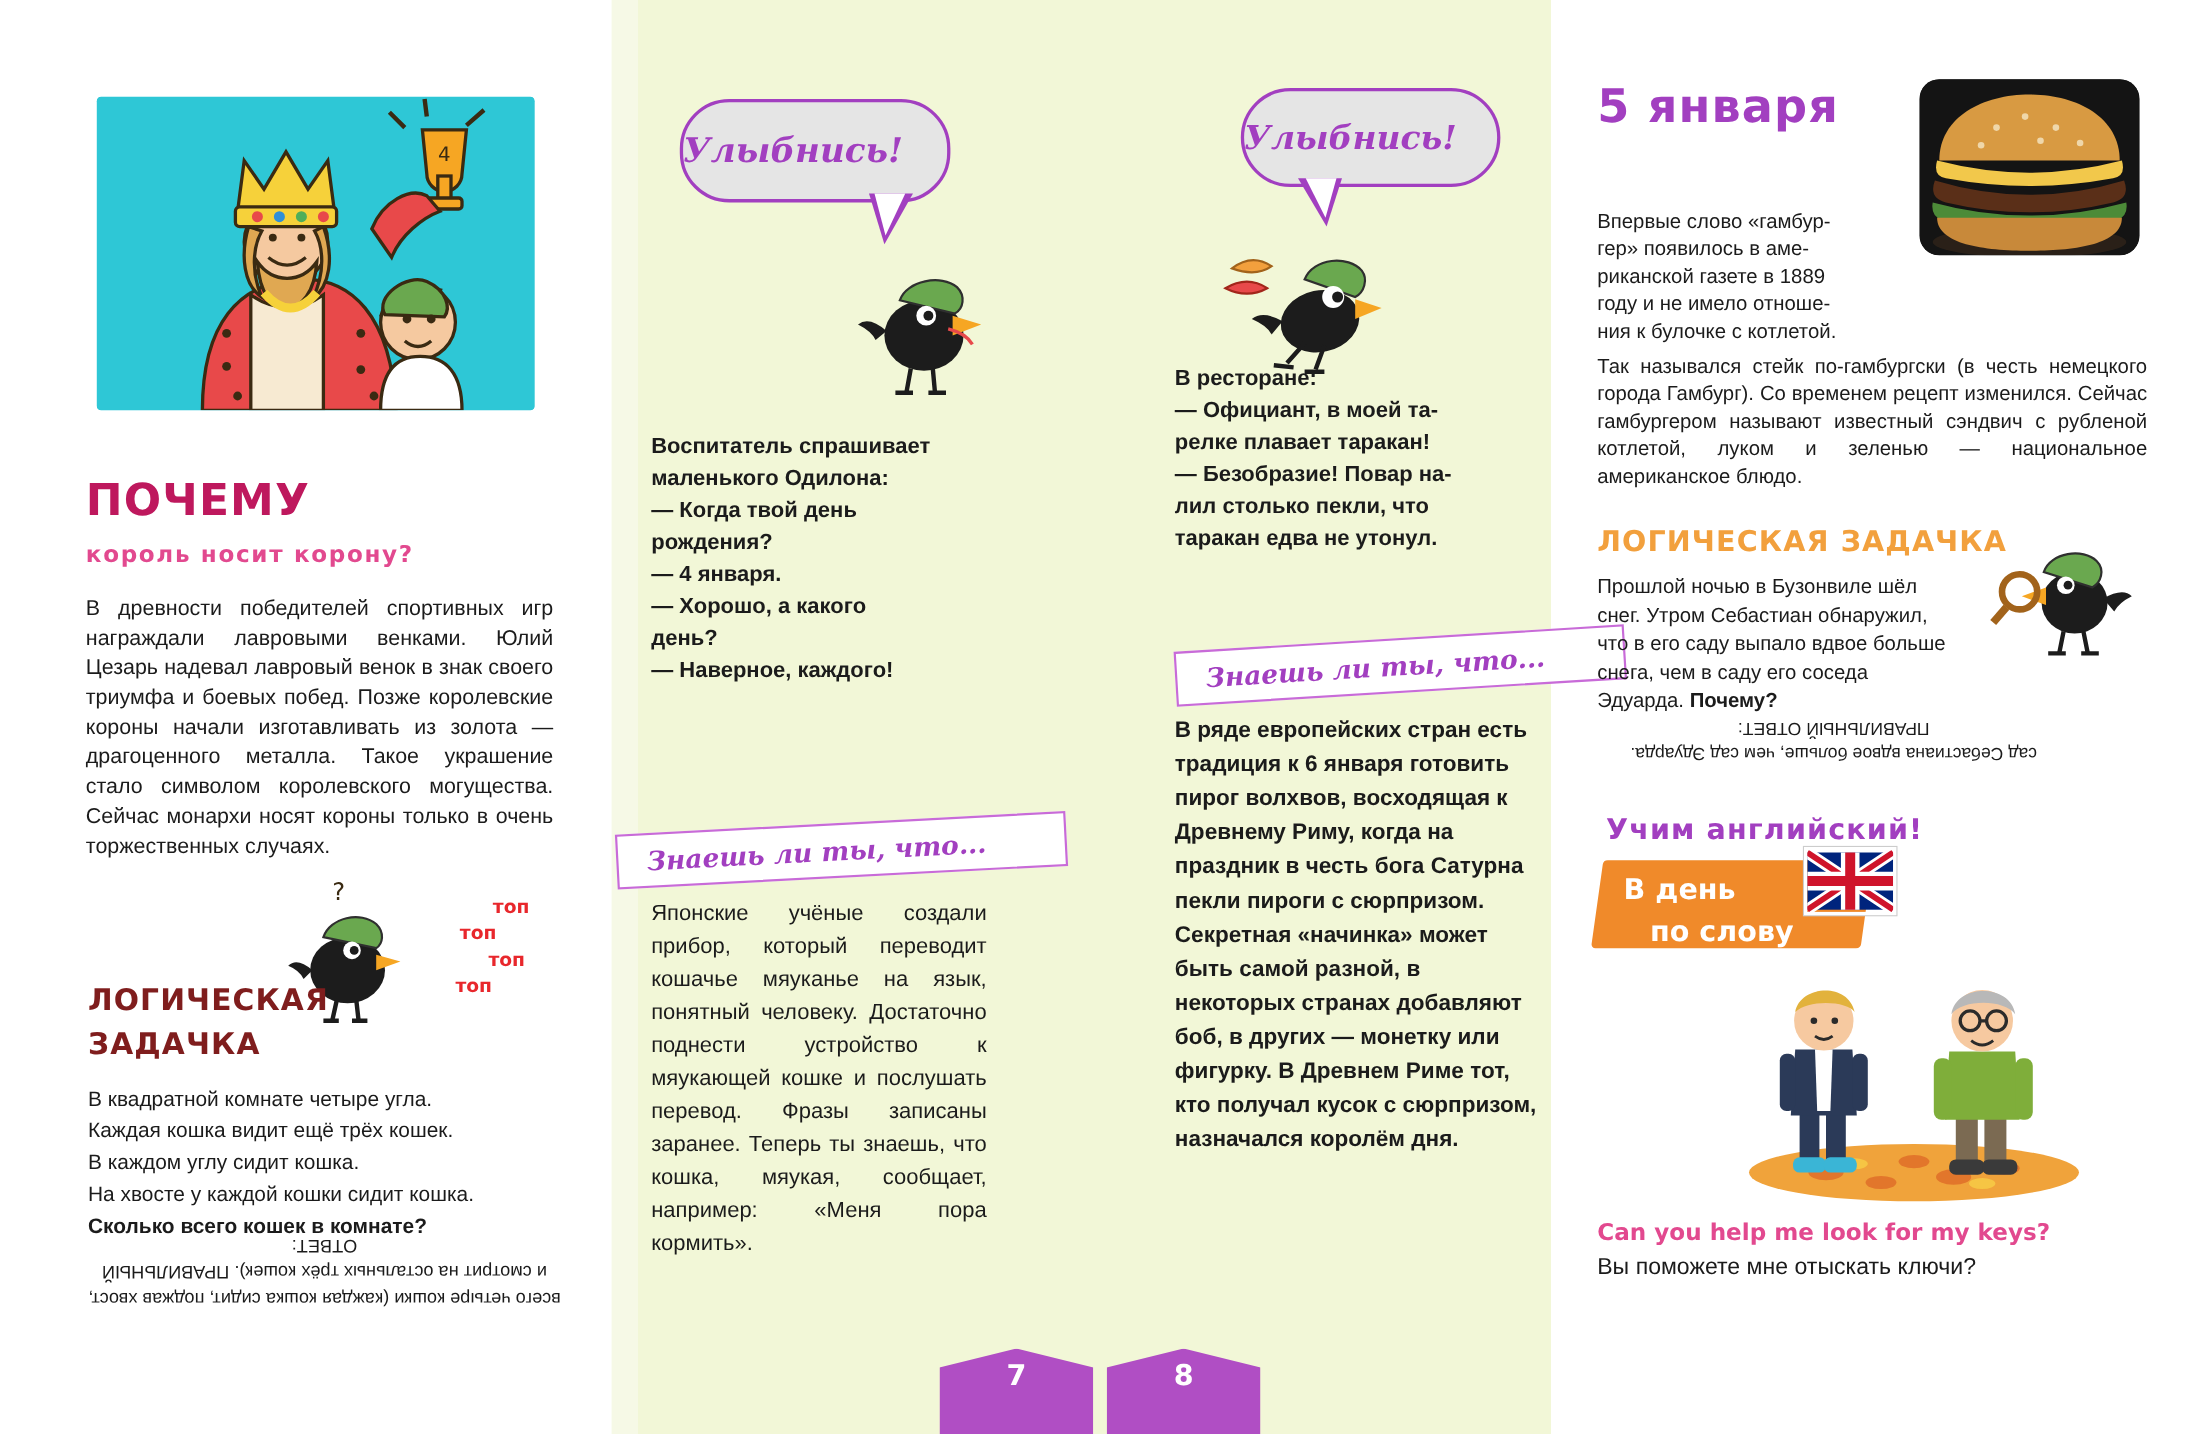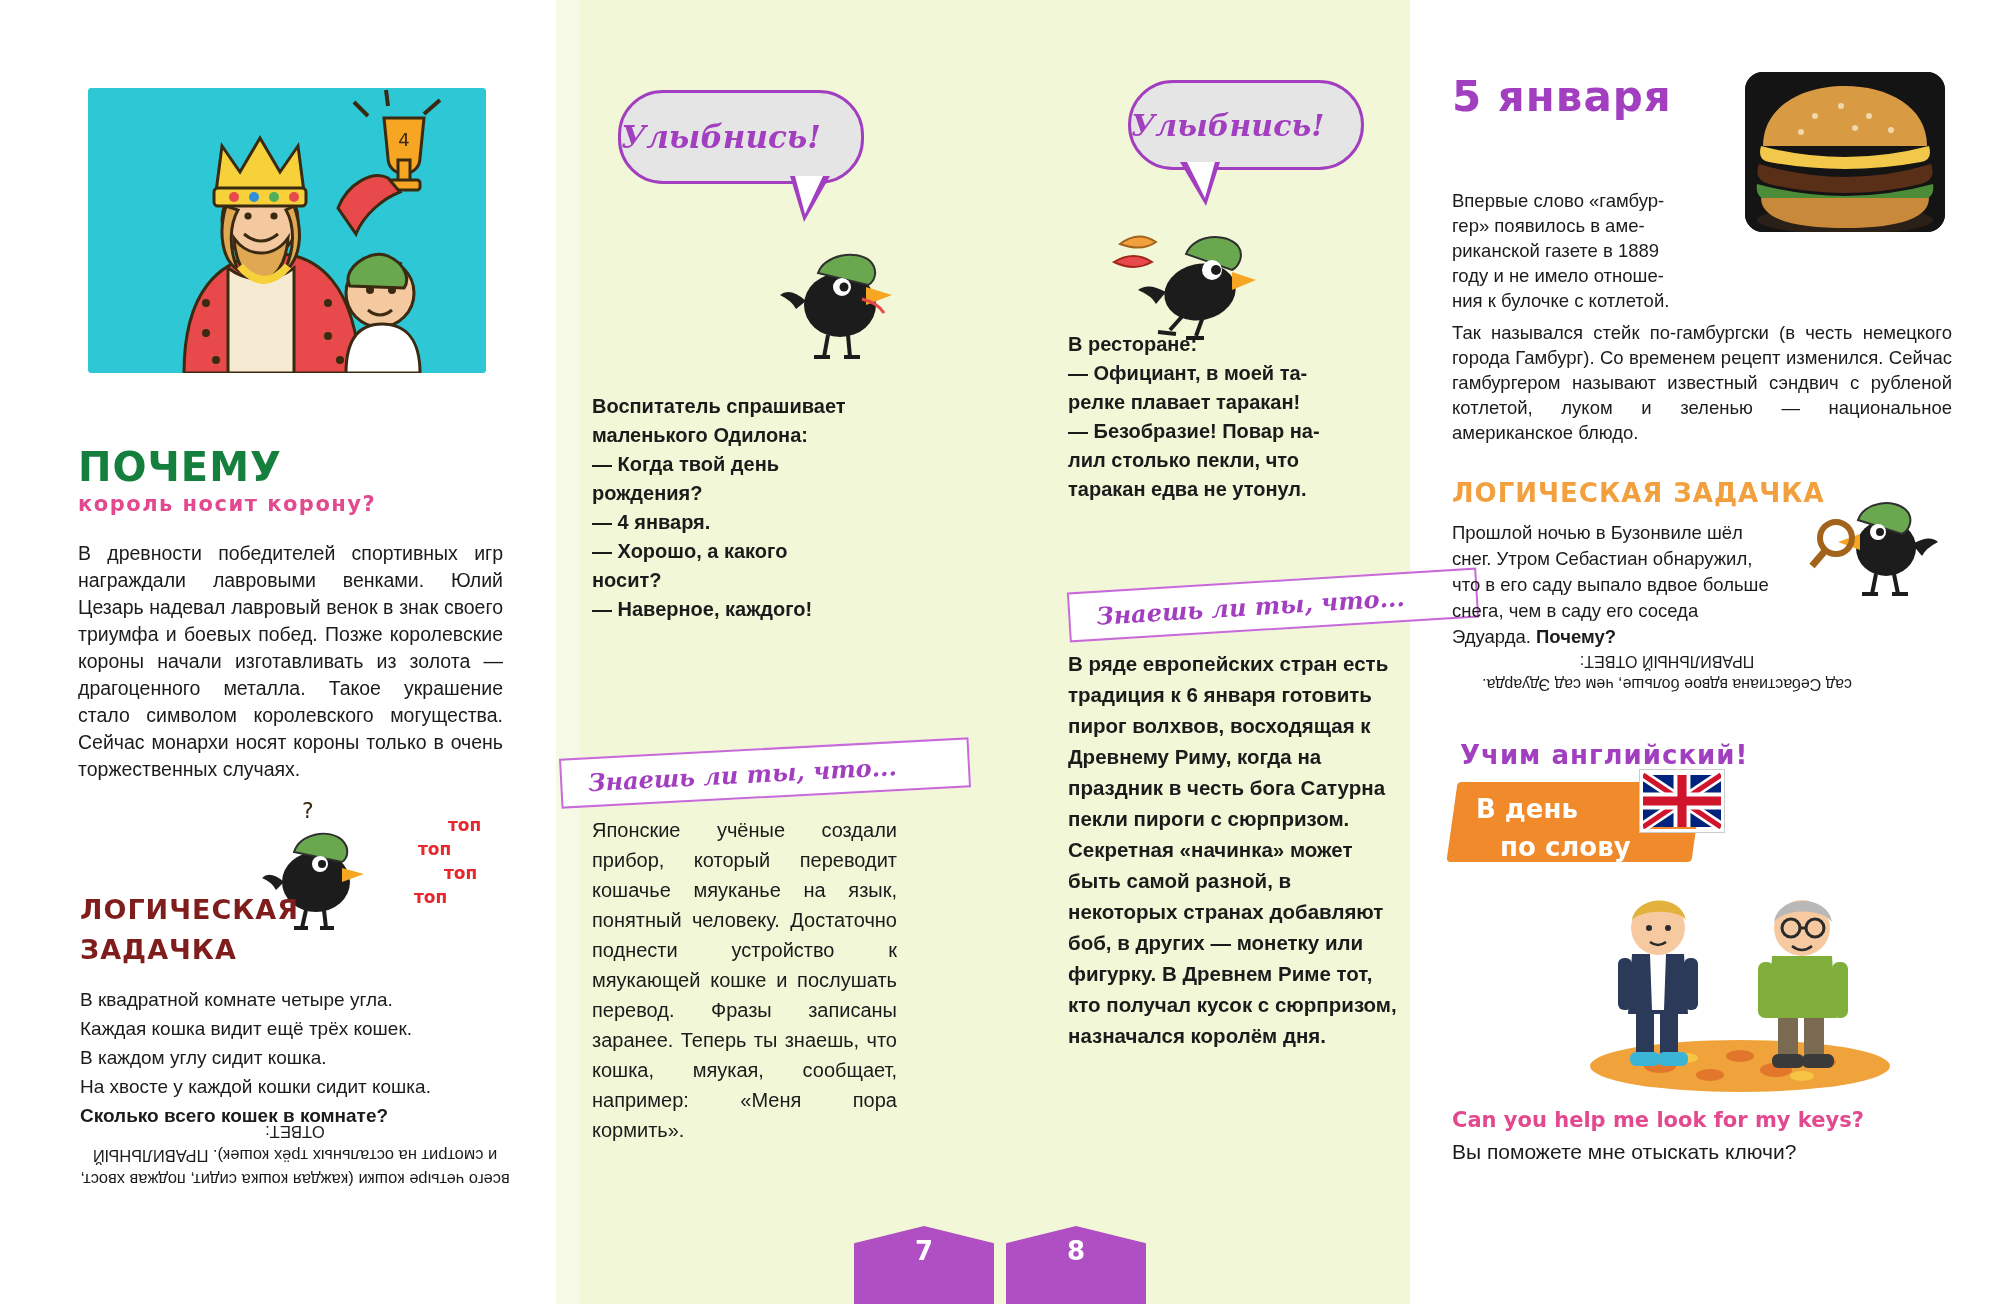--- a/index.html
+++ b/index.html
@@ -26,23 +26,23 @@
   .bold{font-weight:bold;}
 
   
   .king-img{
     position:absolute;left:88px;top:88px;width:398px;height:285px;
     background:#2ec7d6;border-radius:4px;overflow:hidden;
   }
   .king-img svg{display:block;}
 
   .pochemu{
-    position:absolute;left:78px;top:444px;
+    position:absolute;left:78px;top:432px;
     font-family:"DejaVu Sans", sans-serif;
-    font-weight:bold;font-size:40px;color:#15803d;letter-spacing:1px;
+    font-weight:bold;font-size:40px;color:#be185d;letter-spacing:1px;
   }
   .pochemu-sub{
     position:absolute;left:78px;top:492px;
     font-family:"DejaVu Sans", sans-serif;
     font-weight:bold;font-size:21px;color:#e2498f;letter-spacing:1.5px;
   }
   .left-par{position:absolute;left:78px;top:540px;width:425px;}
 
   .logic1-title{
     position:absolute;left:80px;top:890px;width:210px;
@@ -281,21 +281,21 @@
     <path d="M44 142 l16 0 M74 142 l16 0" stroke="#1c1c1c" stroke-width="4"></path>
   </svg>
 
   <div class="col-a">
     <div class="body-text">Воспитатель спрашивает</div>
     <div class="body-text">маленького Одилона:</div>
     <div class="body-text">— Когда твой день</div>
     <div class="body-text">рождения?</div>
     <div class="body-text">— 4 января.</div>
     <div class="body-text">— Хорошо, а какого</div>
-    <div class="body-text">носит?</div>
+    <div class="body-text">день?</div>
     <div class="body-text">— Наверное, каждого!</div>
   </div>
 
   <div class="ribbon r1">
     <span>Знаешь ли ты, что...</span>
   </div>
 
   <div class="col-a2">
     <div class="body-text">Японские учёные создали прибор, который переводит кошачье мяуканье на язык, понятный человеку. Достаточно поднести устройство к мяукающей кошке и послушать перевод. Фразы записаны заранее. Теперь ты знаешь, что кошка, мяукая, сообщает, например: «Меня пора кормить».</div>
   </div>

